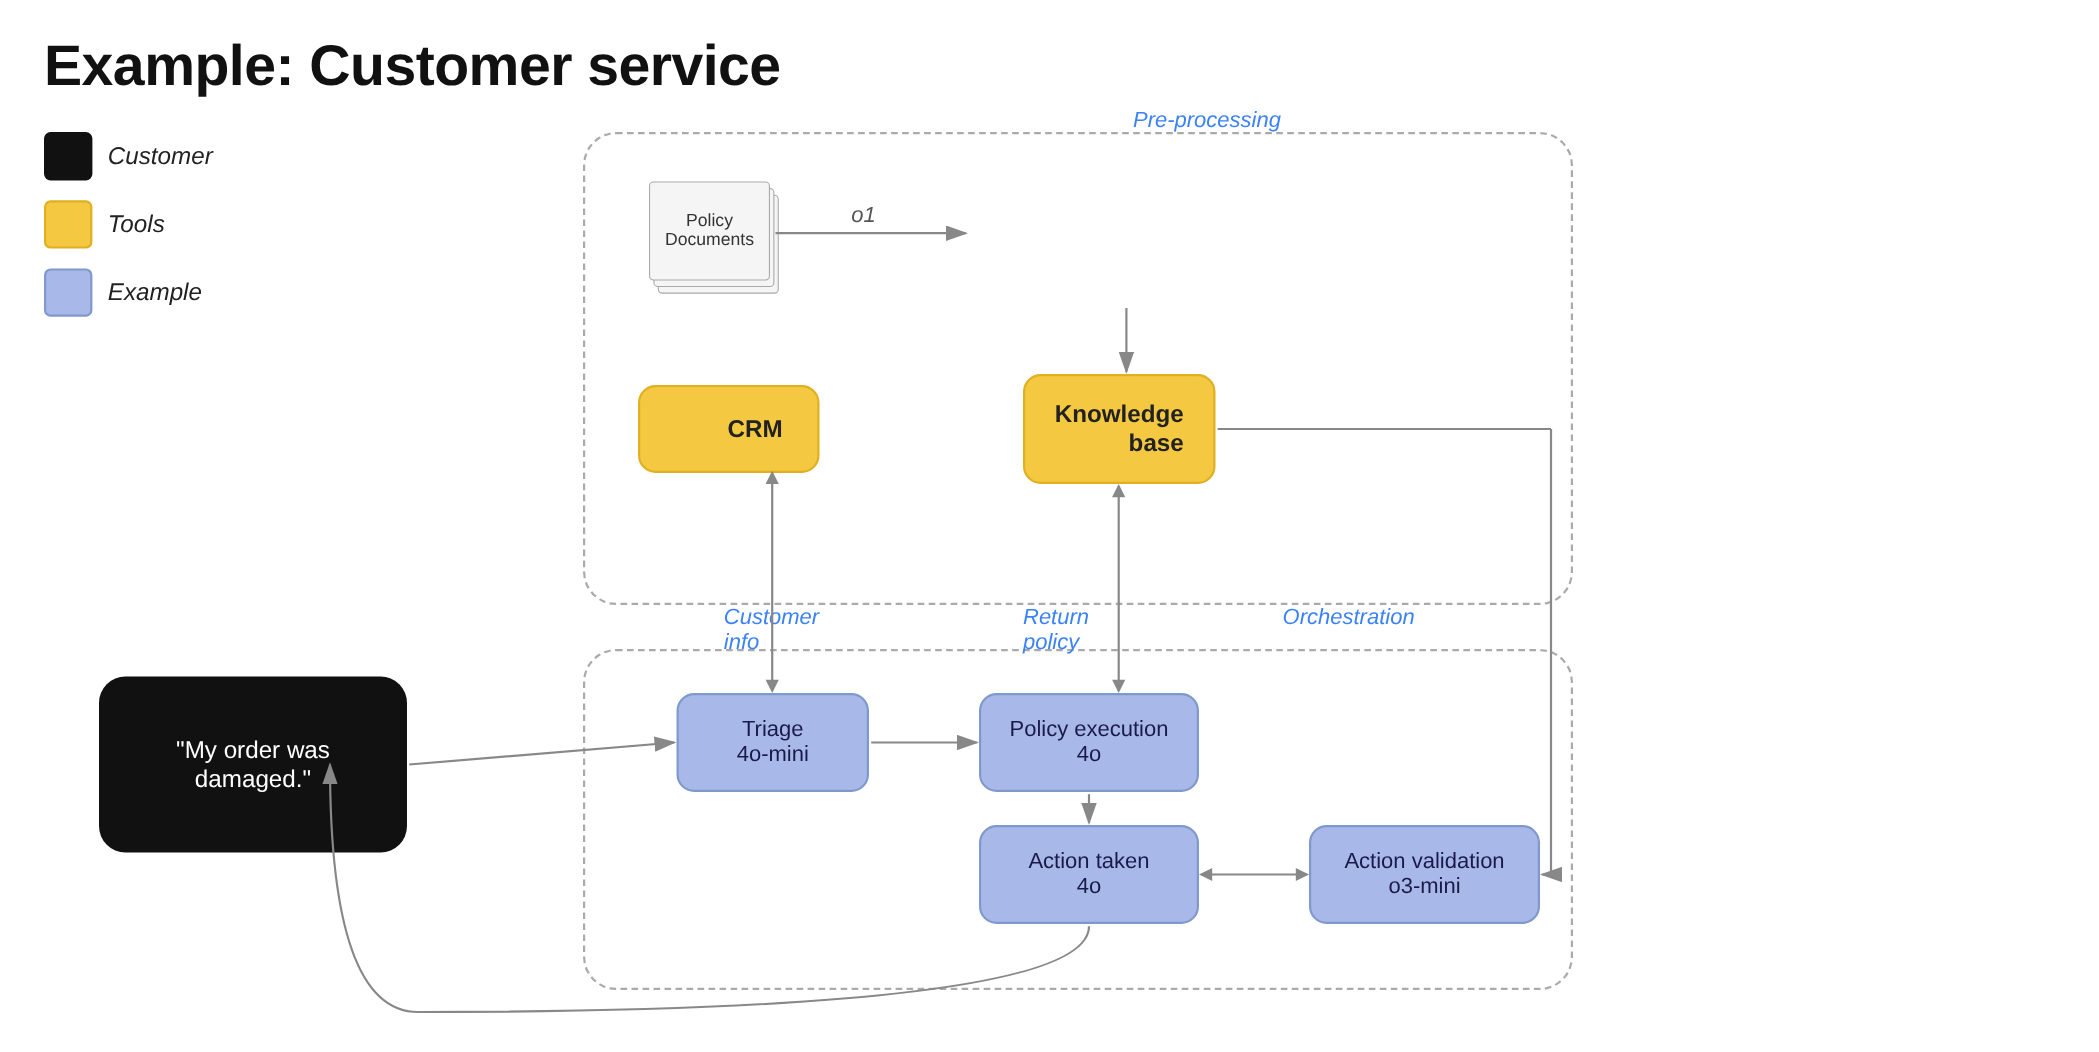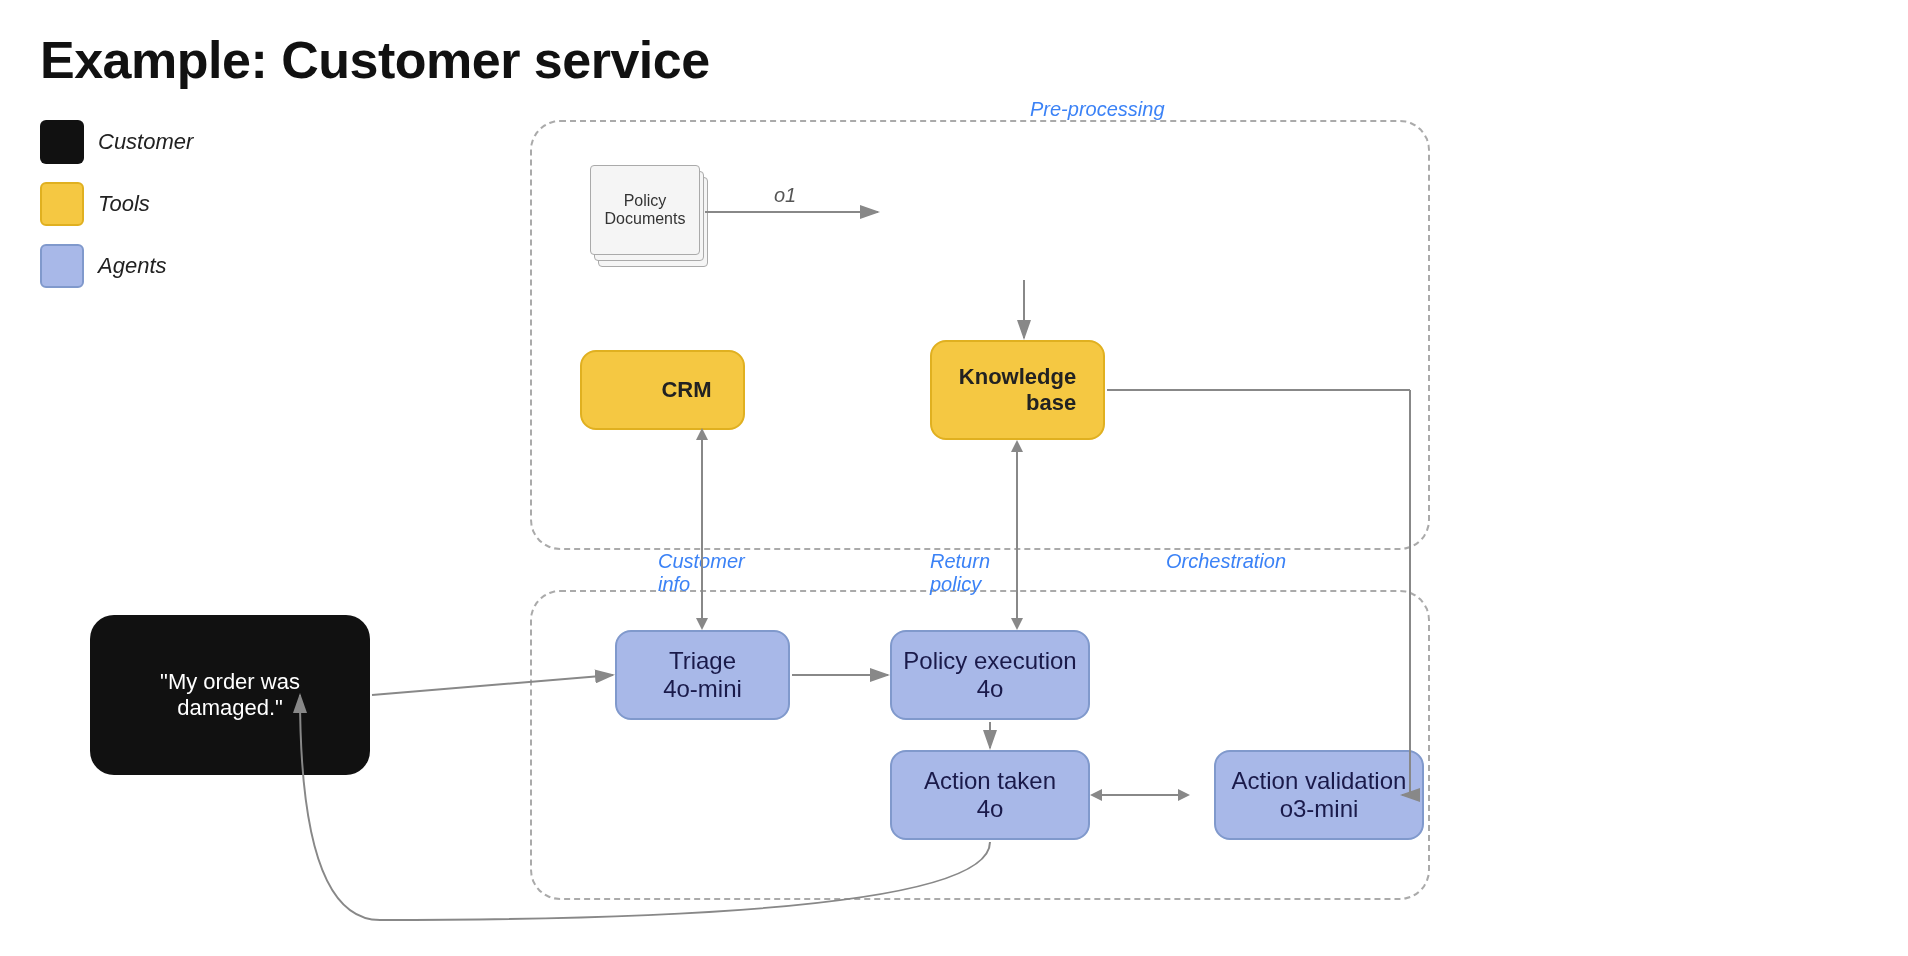--- a/index.html
+++ b/index.html
@@ -99,21 +99,21 @@
     }
     
     .agent-box {
       position: absolute;
       background: #a8b8e8;
       border-radius: 16px;
       display: flex;
       align-items: center;
       justify-content: center;
       text-align: center;
-      font-size: 24px;
+      font-size: 20px;
       font-weight: 500;
       color: #1a1a4a;
       border: 2px solid #8099cc;
     }
     
     .customer-box {
       position: absolute;
       background: #111;
       border-radius: 24px;
       display: flex;
@@ -150,21 +150,21 @@
   <div class="legend-item">
     <div class="legend-box" style="background:#111;"></div>
     <span class="legend-label">Customer</span>
   </div>
   <div class="legend-item">
     <div class="legend-box" style="background:#f5c842; border:2px solid #e0b020;"></div>
     <span class="legend-label">Tools</span>
   </div>
   <div class="legend-item">
     <div class="legend-box" style="background:#a8b8e8; border:2px solid #8099cc;"></div>
-    <span class="legend-label">Agents</span>
+    <span class="legend-label">Example</span>
   </div>
 </div>
 
 <div class="diagram">
 
   <div class="label-italic" style="top:38px; left:630px;">Pre-processing</div>
 
   <div class="box-preprocessing"></div>
 
   <div class="box-orchestration"></div>
@@ -187,21 +187,21 @@
   <div class="tool-box" style="top:280px; left:530px; width:175px; height:100px;text-align:right;">Knowledge<br>base</div>
 
   <div class="customer-box" style="top:555px; left:-310px; width:280px; height:160px;">"My order was damaged."</div>
 
   <div class="agent-box" style="top:570px; left:215px; width:175px; height:90px;">Triage<br>4o-mini</div>
 
   <div class="agent-box" style="top:570px; left:490px; width:200px; height:90px;">Policy execution<br>4o</div>
 
   <div class="agent-box" style="top:690px; left:490px; width:200px; height:90px;">Action taken<br>4o</div>
 
-  <div class="agent-box" style="top:690px; left:814px; width:210px; height:90px;">Action validation<br>o3-mini</div>
+  <div class="agent-box" style="top:690px; left:790px; width:210px; height:90px;">Action validation<br>o3-mini</div>
 
   <svg class="arrows-svg">
     <defs>
       <marker id="arrowhead" markerWidth="10" markerHeight="7" refX="9" refY="3.5" orient="auto">
         <polygon points="0 0, 10 3.5, 0 7" fill="#888"></polygon>
       </marker>
       <marker id="arrowhead-left" markerWidth="10" markerHeight="7" refX="1" refY="3.5" orient="auto">
         <polygon points="10 0, 0 3.5, 10 7" fill="#888"></polygon>
       </marker>
       <marker id="arrowhead-up" markerWidth="7" markerHeight="10" refX="3.5" refY="1" orient="auto">

